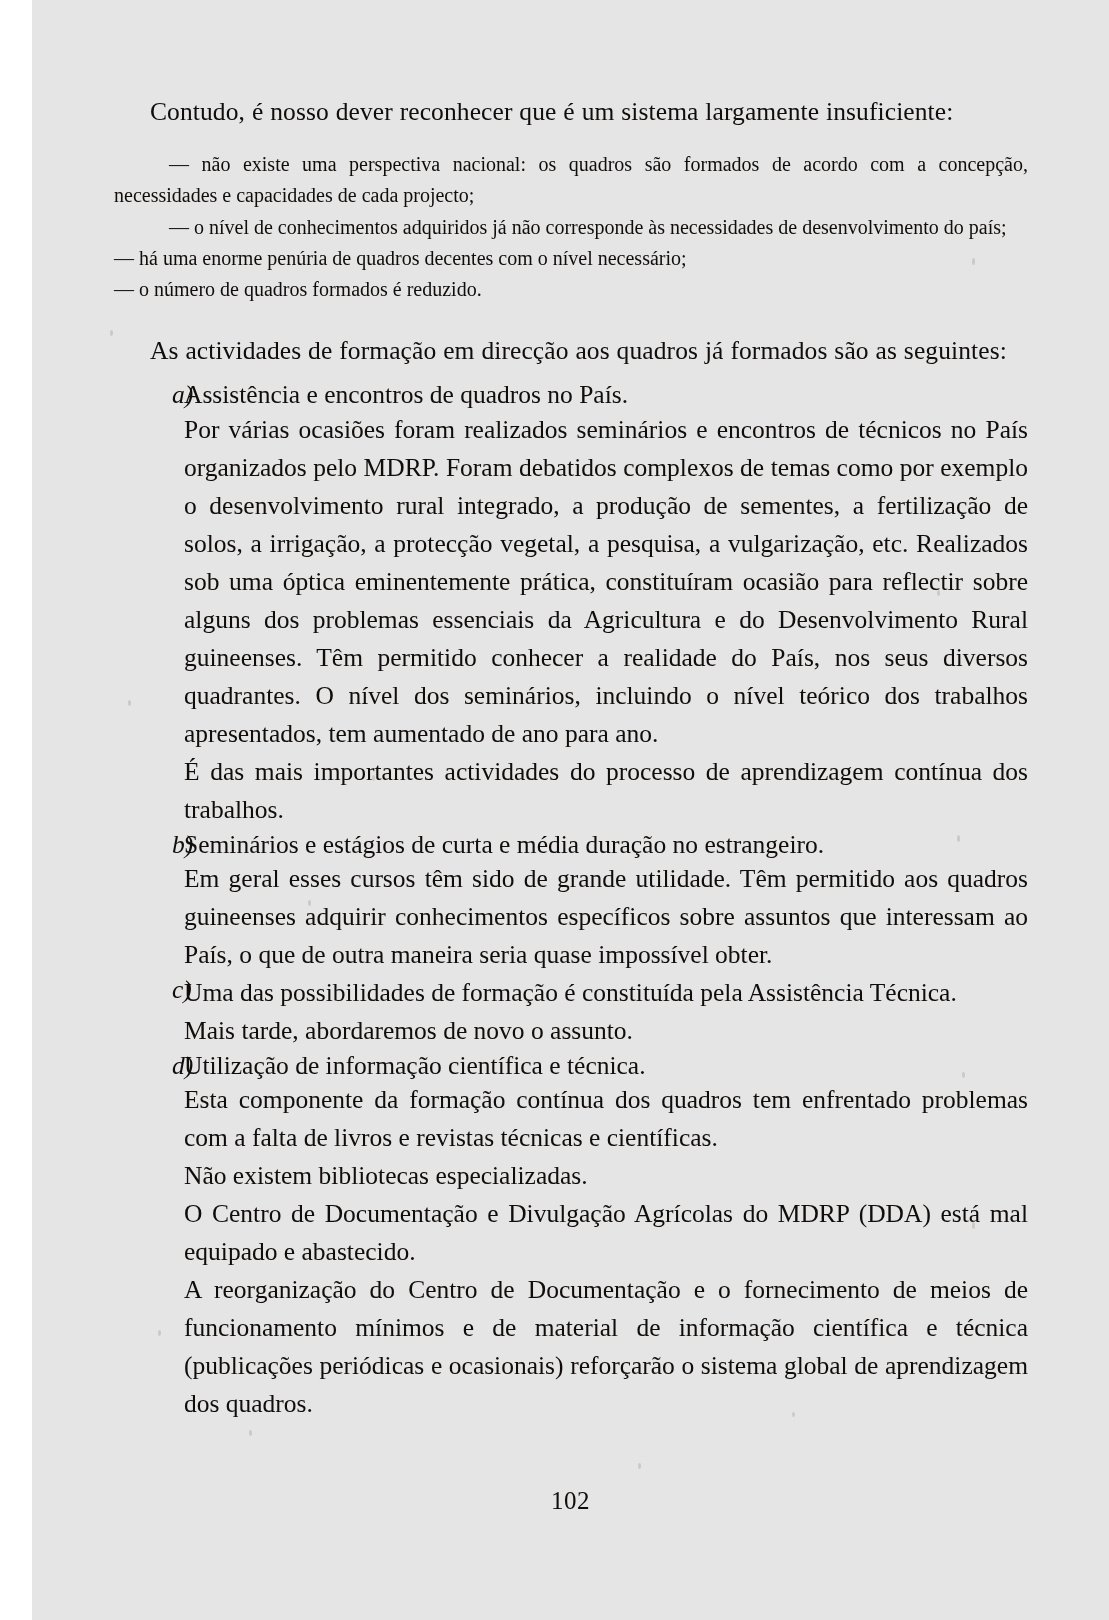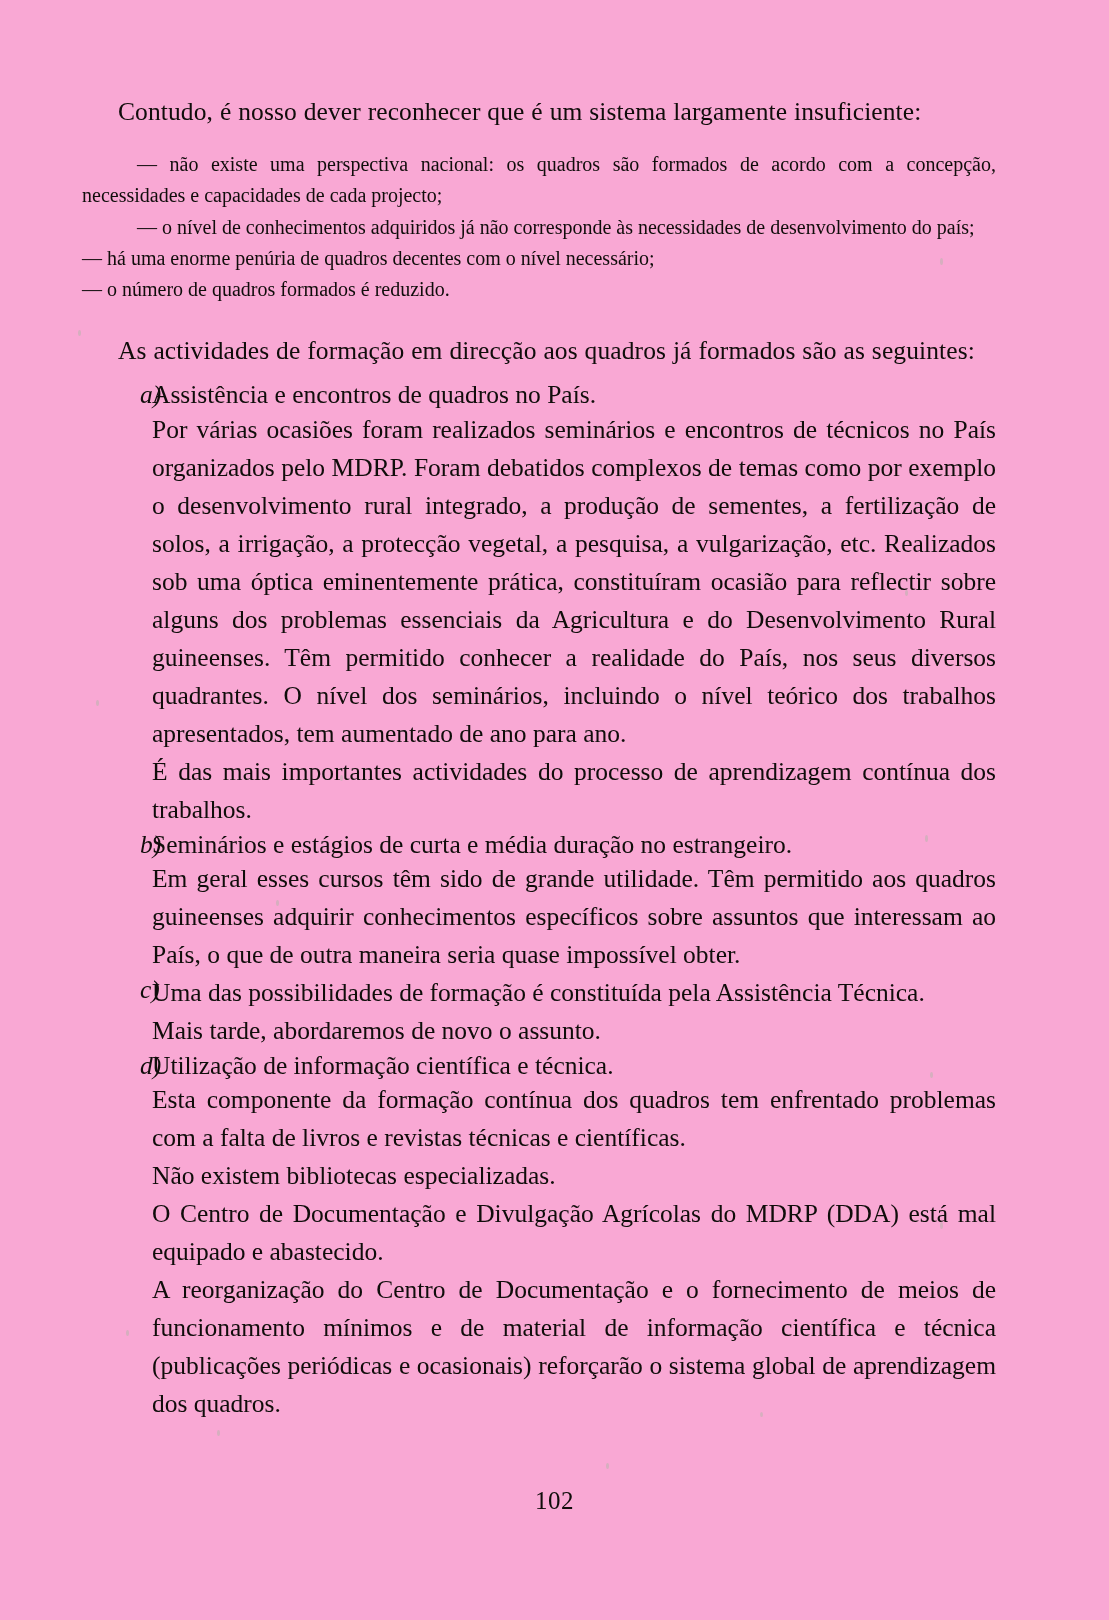--- a/index.html
+++ b/index.html
@@ -13,21 +13,22 @@
     position: relative;
     font-family: "Liberation Serif", "DejaVu Serif", serif;
     color: #100d0b;
     overflow: hidden;
   }
 
   
   .page {
     position: absolute;
     inset: 0;
-    background: #f9a8d4;
+    background: #e5e5e5;
+    margin-left: 32px;
   }
 
   .content {
     position: absolute;
     left: 82px;
     top: 96px;
     width: 914px;   
   }
 
   p, div.line-block {

